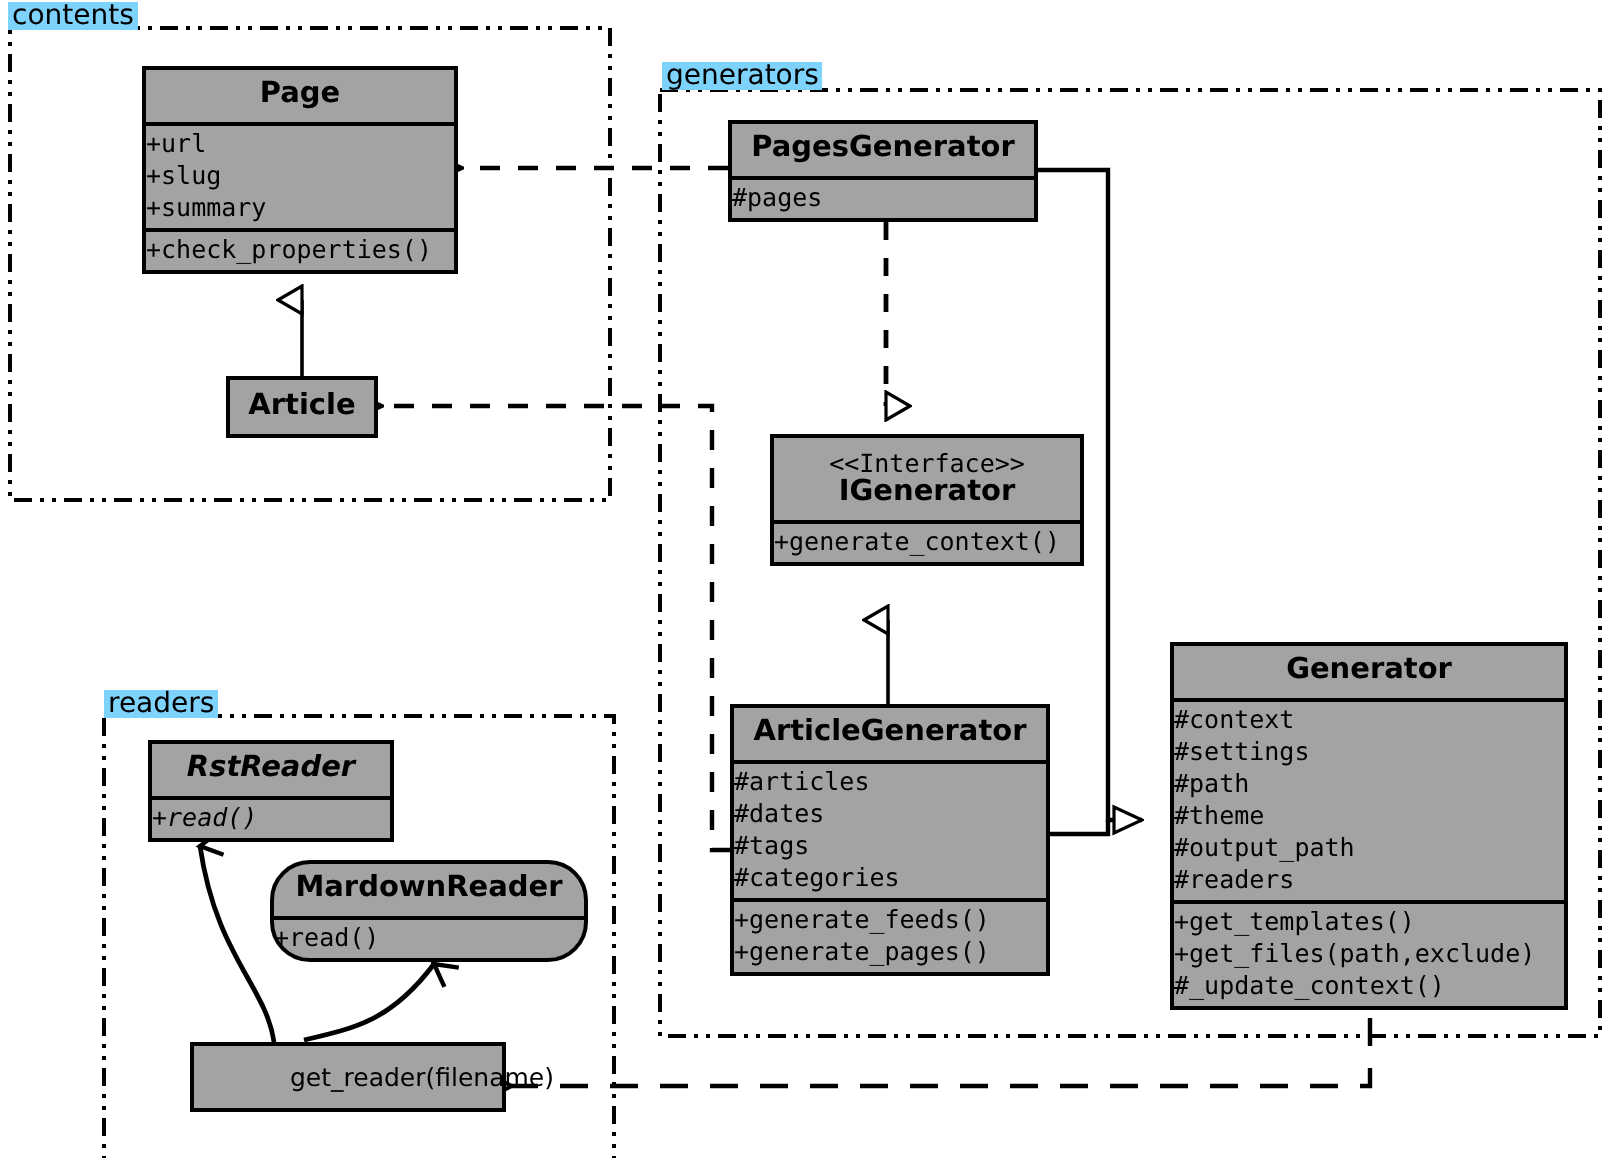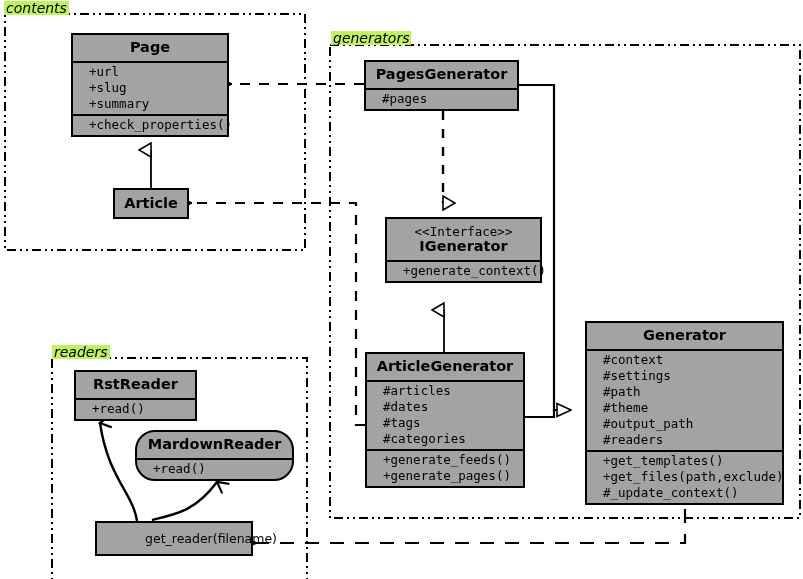--- a/index.html
+++ b/index.html
@@ -3,32 +3,32 @@
 <meta charset="utf-8">
 <style>
   html,body{margin:0;padding:0;background:#ffffff;}
   body{width:803px;height:579px;position:relative;overflow:hidden;
        font-family:"DejaVu Sans","Liberation Sans",sans-serif;color:#000;}
   #canvas{position:absolute;left:0;top:0;width:803px;height:579px;}
 
   svg.layer{position:absolute;left:0;top:0;width:803px;height:579px;pointer-events:none;}
   .pkg-label{position:absolute;font-size:14px;line-height:14px;
              font-family:"DejaVu Sans","Liberation Sans",sans-serif;color:#000;
-             background:#bef264;padding:0 2px;white-space:nowrap;font-style:italic;}
+             background:#7dd3fc;padding:0 2px;white-space:nowrap;}
 
   
   .cls{position:absolute;box-sizing:border-box;border:2px solid #000;background:#a3a3a3;}
   .cls .title{font-weight:bold;font-size:14.5px;text-align:center;
               padding:5px 6px 6px 6px;line-height:15px;
               font-family:"DejaVu Sans","Liberation Sans",sans-serif;white-space:nowrap;}
   .cls .stereo{font-weight:normal;font-size:12.5px;text-align:center;
                font-family:"DejaVu Sans Mono","Liberation Mono",monospace;
                line-height:15px;}
   .cls .compart{border-top:2px solid #000;padding:1px 0 2px 0;}
-  .cls .compart .row{font-size:12.5px;line-height:16px;padding:0 2px 0 16px;
+  .cls .compart .row{font-size:12.5px;line-height:16px;padding:0 2px 0 0;
                      font-family:"DejaVu Sans Mono","Liberation Mono",monospace;
                      white-space:nowrap;}
   .cls.plain .title{font-weight:normal;font-size:12.5px;
                     font-family:"DejaVu Sans","Liberation Sans",sans-serif;
                     padding:8px 6px;margin-left:42px;}
   .cls.simple .title{padding:6px 8px;}
 </style>
 </head>
 <body>
 
@@ -158,21 +158,21 @@
       <div class="row">#output_path</div>
       <div class="row">#readers</div>
     </div>
     <div class="compart">
       <div class="row">+get_templates()</div>
       <div class="row">+get_files(path,exclude)</div>
       <div class="row">#_update_context()</div>
     </div>
   </div>
 
-  <div class="cls" style="left:74px;top:370px;width:123px;">
+  <div class="cls" style="left:74px;top:370px;width:123px;font-style:italic;">
     <div class="title">RstReader</div>
     <div class="compart">
       <div class="row">+read()</div>
     </div>
   </div>
 
   <div class="cls" style="left:135px;top:430px;width:159px;border-radius:20px;">
     <div class="title">MardownReader</div>
     <div class="compart">
       <div class="row">+read()</div>

